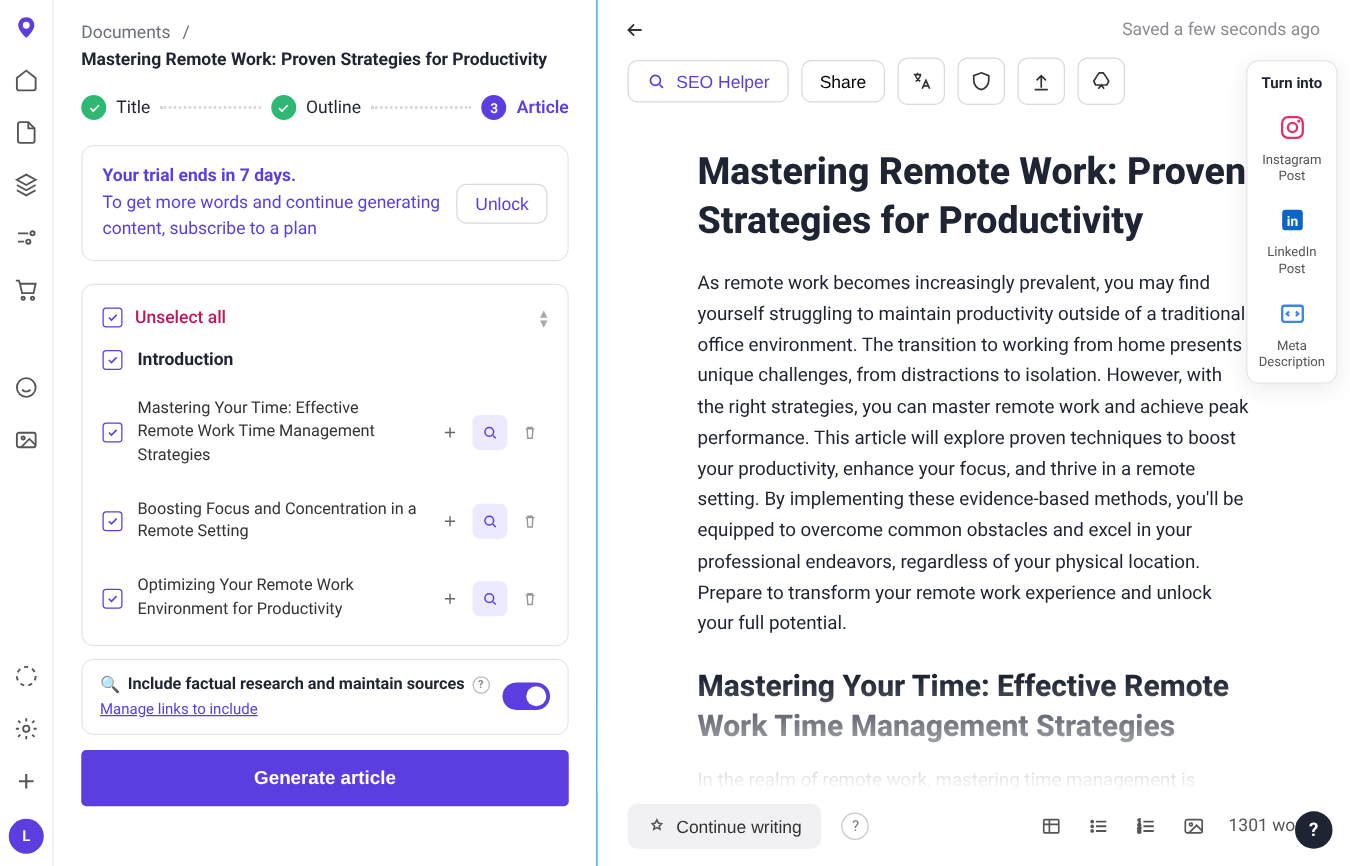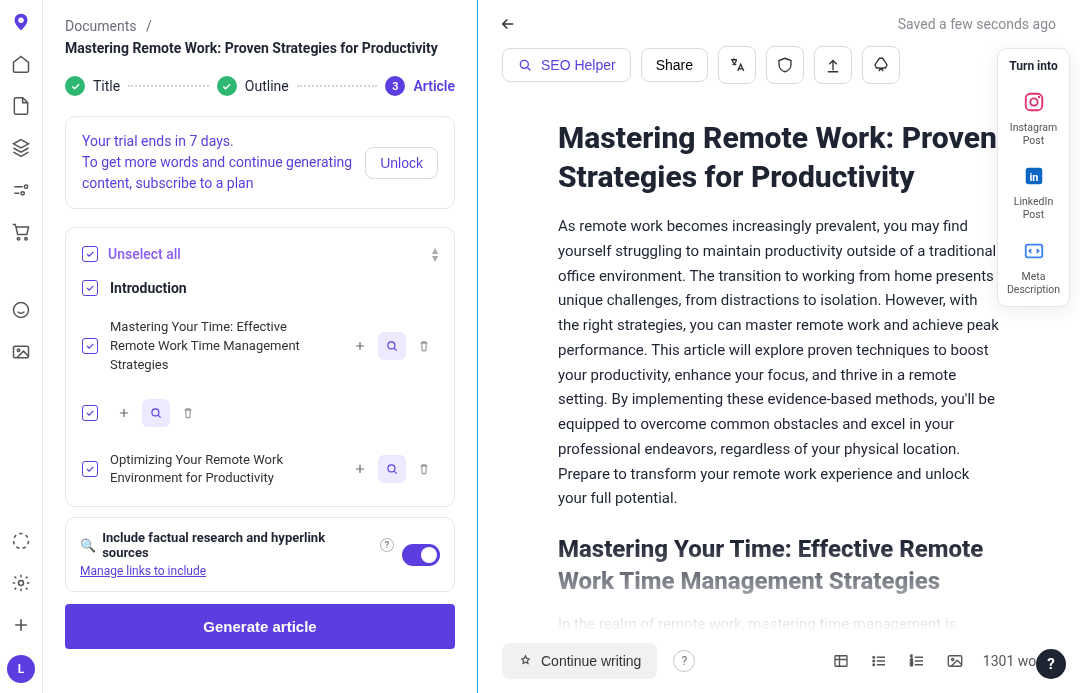--- a/index.html
+++ b/index.html
@@ -18,27 +18,27 @@
 .doc-title { font-size: 14px; font-weight: 700; color: #1f2433; margin-top: 6px; }
 
 .steps { display: flex; align-items: center; gap: 8px; margin-top: 20px; font-size: 14px; }
 .step-check { width: 20px; height: 20px; border-radius: 50%; background: #2eb872; display: flex; align-items: center; justify-content: center; }
 .step-num { width: 20px; height: 20px; border-radius: 50%; background: #5b3de0; color: #fff; display: flex; align-items: center; justify-content: center; font-size: 11px; font-weight: 600; }
 .step-line { height: 1px; border-top: 2px dotted #d4d4d8; flex: 1; min-width: 40px; }
 .step-label-active { color: #5b3de0; font-weight: 600; }
 
 .trial-box { border: 1px solid #e5e6ea; border-radius: 10px; padding: 14px 16px; margin-top: 20px; display: flex; align-items: center; gap: 12px; }
 .trial-text { flex: 1; font-size: 14px; line-height: 1.5; }
-.trial-text .line1 { color: #5b3de0; font-weight: 400; }
+.trial-text .line1 { color: #5b3de0; font-weight: 700; }
 .trial-text .line2 { color: #5b3de0; }
 .unlock-btn { border: 1px solid #d9d9df; background: #fff; color: #5b3de0; padding: 7px 14px; border-radius: 8px; font-size: 14px; font-weight: 500; cursor: pointer; }
 
 .outline-box { border: 1px solid #e5e6ea; border-radius: 10px; margin-top: 18px; padding: 10px 0 6px 0; }
 .outline-head { display: flex; align-items: center; padding: 8px 16px; gap: 10px; }
-.outline-head .label { flex: 1; color: #8b5cf6; font-size: 14px; font-weight: 500; }
+.outline-head .label { flex: 1; color: #be185d; font-size: 14px; font-weight: 500; }
 .chk { width: 16px; height: 16px; border: 1.5px solid #5b3de0; border-radius: 3px; display: inline-flex; align-items: center; justify-content: center; flex-shrink: 0; }
 .chk.checked { background: #fff; }
 .chk svg { display: block; }
 .intro-row { display: flex; align-items: center; padding: 10px 16px; gap: 12px; font-size: 14px; font-weight: 700; }
 .section-row { display: flex; align-items: center; padding: 12px 16px; gap: 12px; font-size: 13px; line-height: 1.45; color: #333; }
 .section-row .txt { flex: 1; }
 .row-actions { display: flex; gap: 4px; align-items: center; }
 .icon-btn { width: 28px; height: 28px; border-radius: 6px; display: flex; align-items: center; justify-content: center; cursor: pointer; color: #555; }
 .icon-btn.hl { background: #eceaff; }
 .icon-btn.plain { background: transparent; }
@@ -238,20 +238,21 @@
           </span>
       </span>
     </div>
 
     <div class="section-row">
       <span class="chk checked">
           <svg width="10" height="10" viewBox="0 0 24 24" fill="none" stroke="#5b3de0" stroke-width="3">
             <path d="M5 12l5 5L20 7"></path>
           </svg>
         </span>
+      <span class="txt">Boosting Focus and Concentration in a Remote Setting</span>
       <span class="row-actions">
         <span class="icon-btn plain">
             <svg width="14" height="14" viewBox="0 0 24 24" stroke="#666" stroke-width="2">
               <path d="M12 5v14M5 12h14"></path>
             </svg>
           </span>
         <span class="icon-btn hl">
             <svg width="14" height="14" viewBox="0 0 24 24" fill="none" stroke="#5b3de0" stroke-width="2">
               <circle cx="11" cy="11" r="6"></circle>
               <path d="M20 20l-4-4"></path>
@@ -290,21 +291,21 @@
             </svg>
           </span>
       </span>
     </div>
   </div>
 
   <div class="research-box">
     <div class="research-main">
       <div class="research-title">
         <span>🔍</span>
-        <span>Include factual research and hyperlink sources</span>
+        <span>Include factual research and maintain sources</span>
         <span style="width:14px;height:14px;border:1px solid #bbb;border-radius:50%;display:inline-flex;align-items:center;justify-content:center;font-size:9px;color:#888;">?</span>
       </div>
       <a class="research-link">Manage links to include</a>
     </div>
     <div class="toggle"></div>
   </div>
 
   <button class="generate-btn">Generate article</button>
 </div>
 

